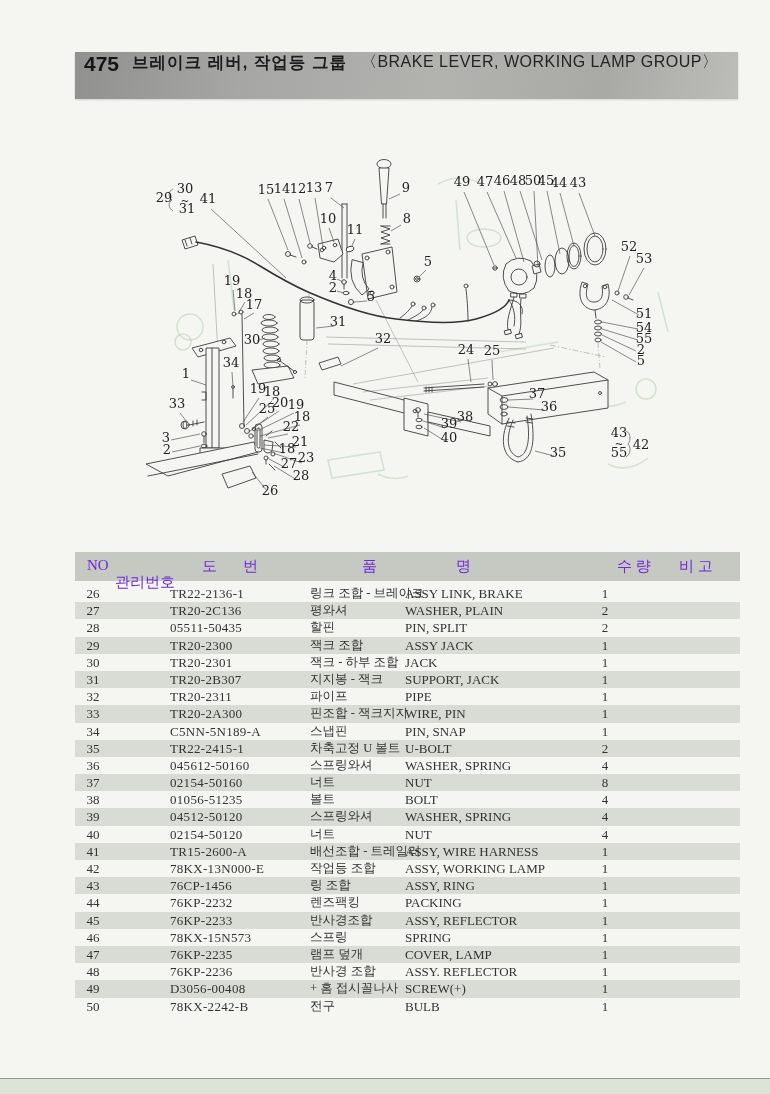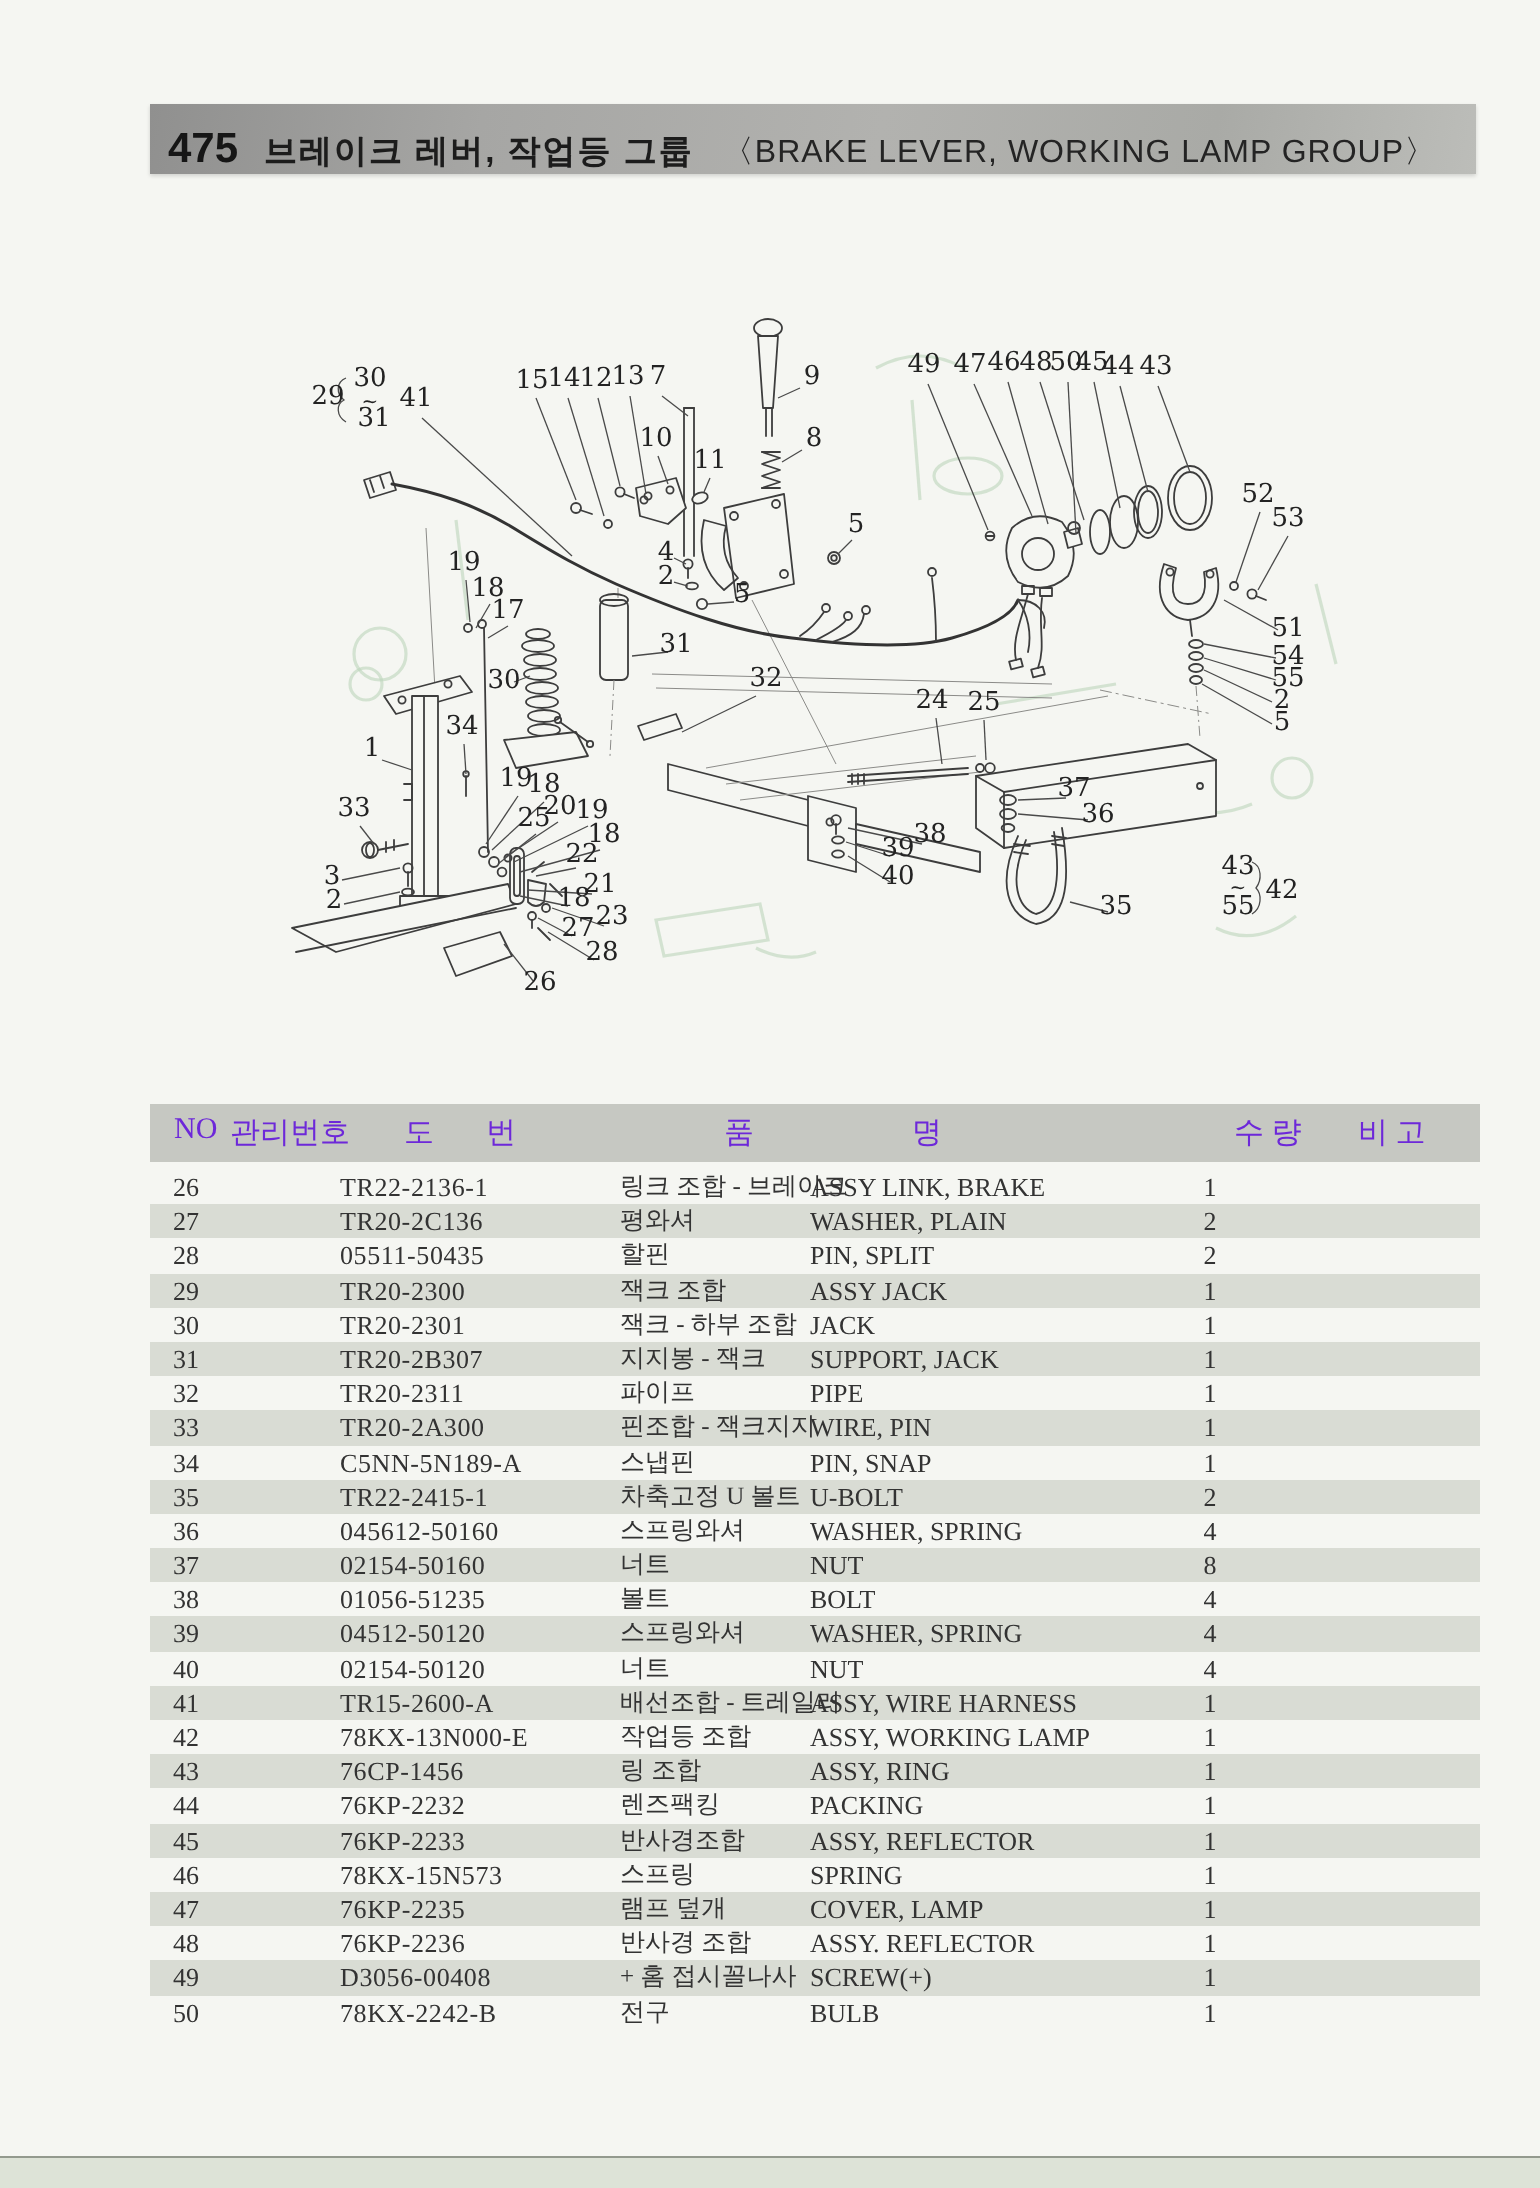--- a/index.html
+++ b/index.html
@@ -1,42 +1,42 @@
 <!DOCTYPE html>
 <html><head>
 <meta charset="utf-8">
 <style>
   html,body{margin:0;padding:0;}
   body{width:770px;height:1094px;background:#eef0ea;font-family:"Liberation Serif","DejaVu Serif",serif;}
   .page{position:relative;width:770px;height:1094px;background:#f5f6f2;overflow:hidden;}
 
   
-  .titlebar{position:absolute;left:75px;top:52px;width:663px;height:35px;
+  .titlebar{position:absolute;left:75px;top:52px;width:663px;height:47px;
     background:linear-gradient(100deg,#90908f 0%,#a6a6a4 25%,#b2b2af 55%,#a9aaa6 80%,#bcbdb9 100%);
-    display:flex;align-items:flex-end;box-shadow:0 1px 2px rgba(0,0,0,.15);}
+    display:flex;align-items:flex-start;box-shadow:0 1px 2px rgba(0,0,0,.15);}
   .titlebar .secno{font-family:"Liberation Sans",sans-serif;font-weight:700;font-size:21px;color:#161616;margin-left:9px;}
   .titlebar .tko{font-family:"Liberation Sans",sans-serif;font-weight:600;font-size:16.5px;color:#1c1c1c;margin-left:13px;letter-spacing:1px;}
   .titlebar .ten{font-family:"Liberation Sans",sans-serif;font-weight:500;font-size:16px;color:#242424;margin-left:14px;letter-spacing:.5px;}
 
   
   .diagram{position:absolute;left:138px;top:142px;width:540px;height:370px;}
   .callout{font-family:"DejaVu Serif","Liberation Serif",serif;font-size:13px;fill:#232323;text-anchor:middle;}
   .callout.small{font-size:10px;}
   .part{stroke:#3d3d3d;stroke-width:.9;fill:none;stroke-linejoin:round;stroke-linecap:round;}
   .partf{stroke:#3d3d3d;stroke-width:.9;fill:#f5f6f2;stroke-linejoin:round;}
   .lead{stroke:#4a4a4a;stroke-width:.65;fill:none;}
   .guide{stroke:#8b8b88;stroke-width:.5;fill:none;}
   .harness{stroke:#333;stroke-width:1.5;fill:none;stroke-linecap:round;}
   .ghost{stroke:#bdd6ba;stroke-width:1.6;fill:none;opacity:.6;}
 
   
   .ptable{position:absolute;left:75px;top:552px;width:665px;}
   .thead{position:relative;height:29px;background:#c6c8c2;}
   .hcell{position:absolute;top:5px;font-size:15px;color:#6d28d9;white-space:pre;}
-  .h-no{left:12px;} .h-mgmt{left:40px;} .h-dwg-l{left:127px;} .h-dwg-r{left:168px;}
+  .h-no{left:12px;} .h-mgmt{left:40px;margin-top:16px;} .h-dwg-l{left:127px;} .h-dwg-r{left:168px;}
   .h-name-l{left:287px;} .h-name-r{left:381px;} .h-qty{left:526px;margin-left:16px;} .h-note{left:604px;}
   .tbody{position:relative;margin-top:4px;}
   .trow{position:relative;height:17.2px;}
   .trow.shade{background:#d9dcd4;}
   .cell{position:absolute;top:0;font-size:13px;line-height:17px;color:#333;white-space:nowrap;}
   .c-no{left:4px;width:28px;text-align:center;}
   .c-mgmt{left:60px;}
   .c-dwg{left:95px;letter-spacing:.3px;}
   .c-ko{left:235px;font-size:12.5px;}
   .c-en{left:330px;}

